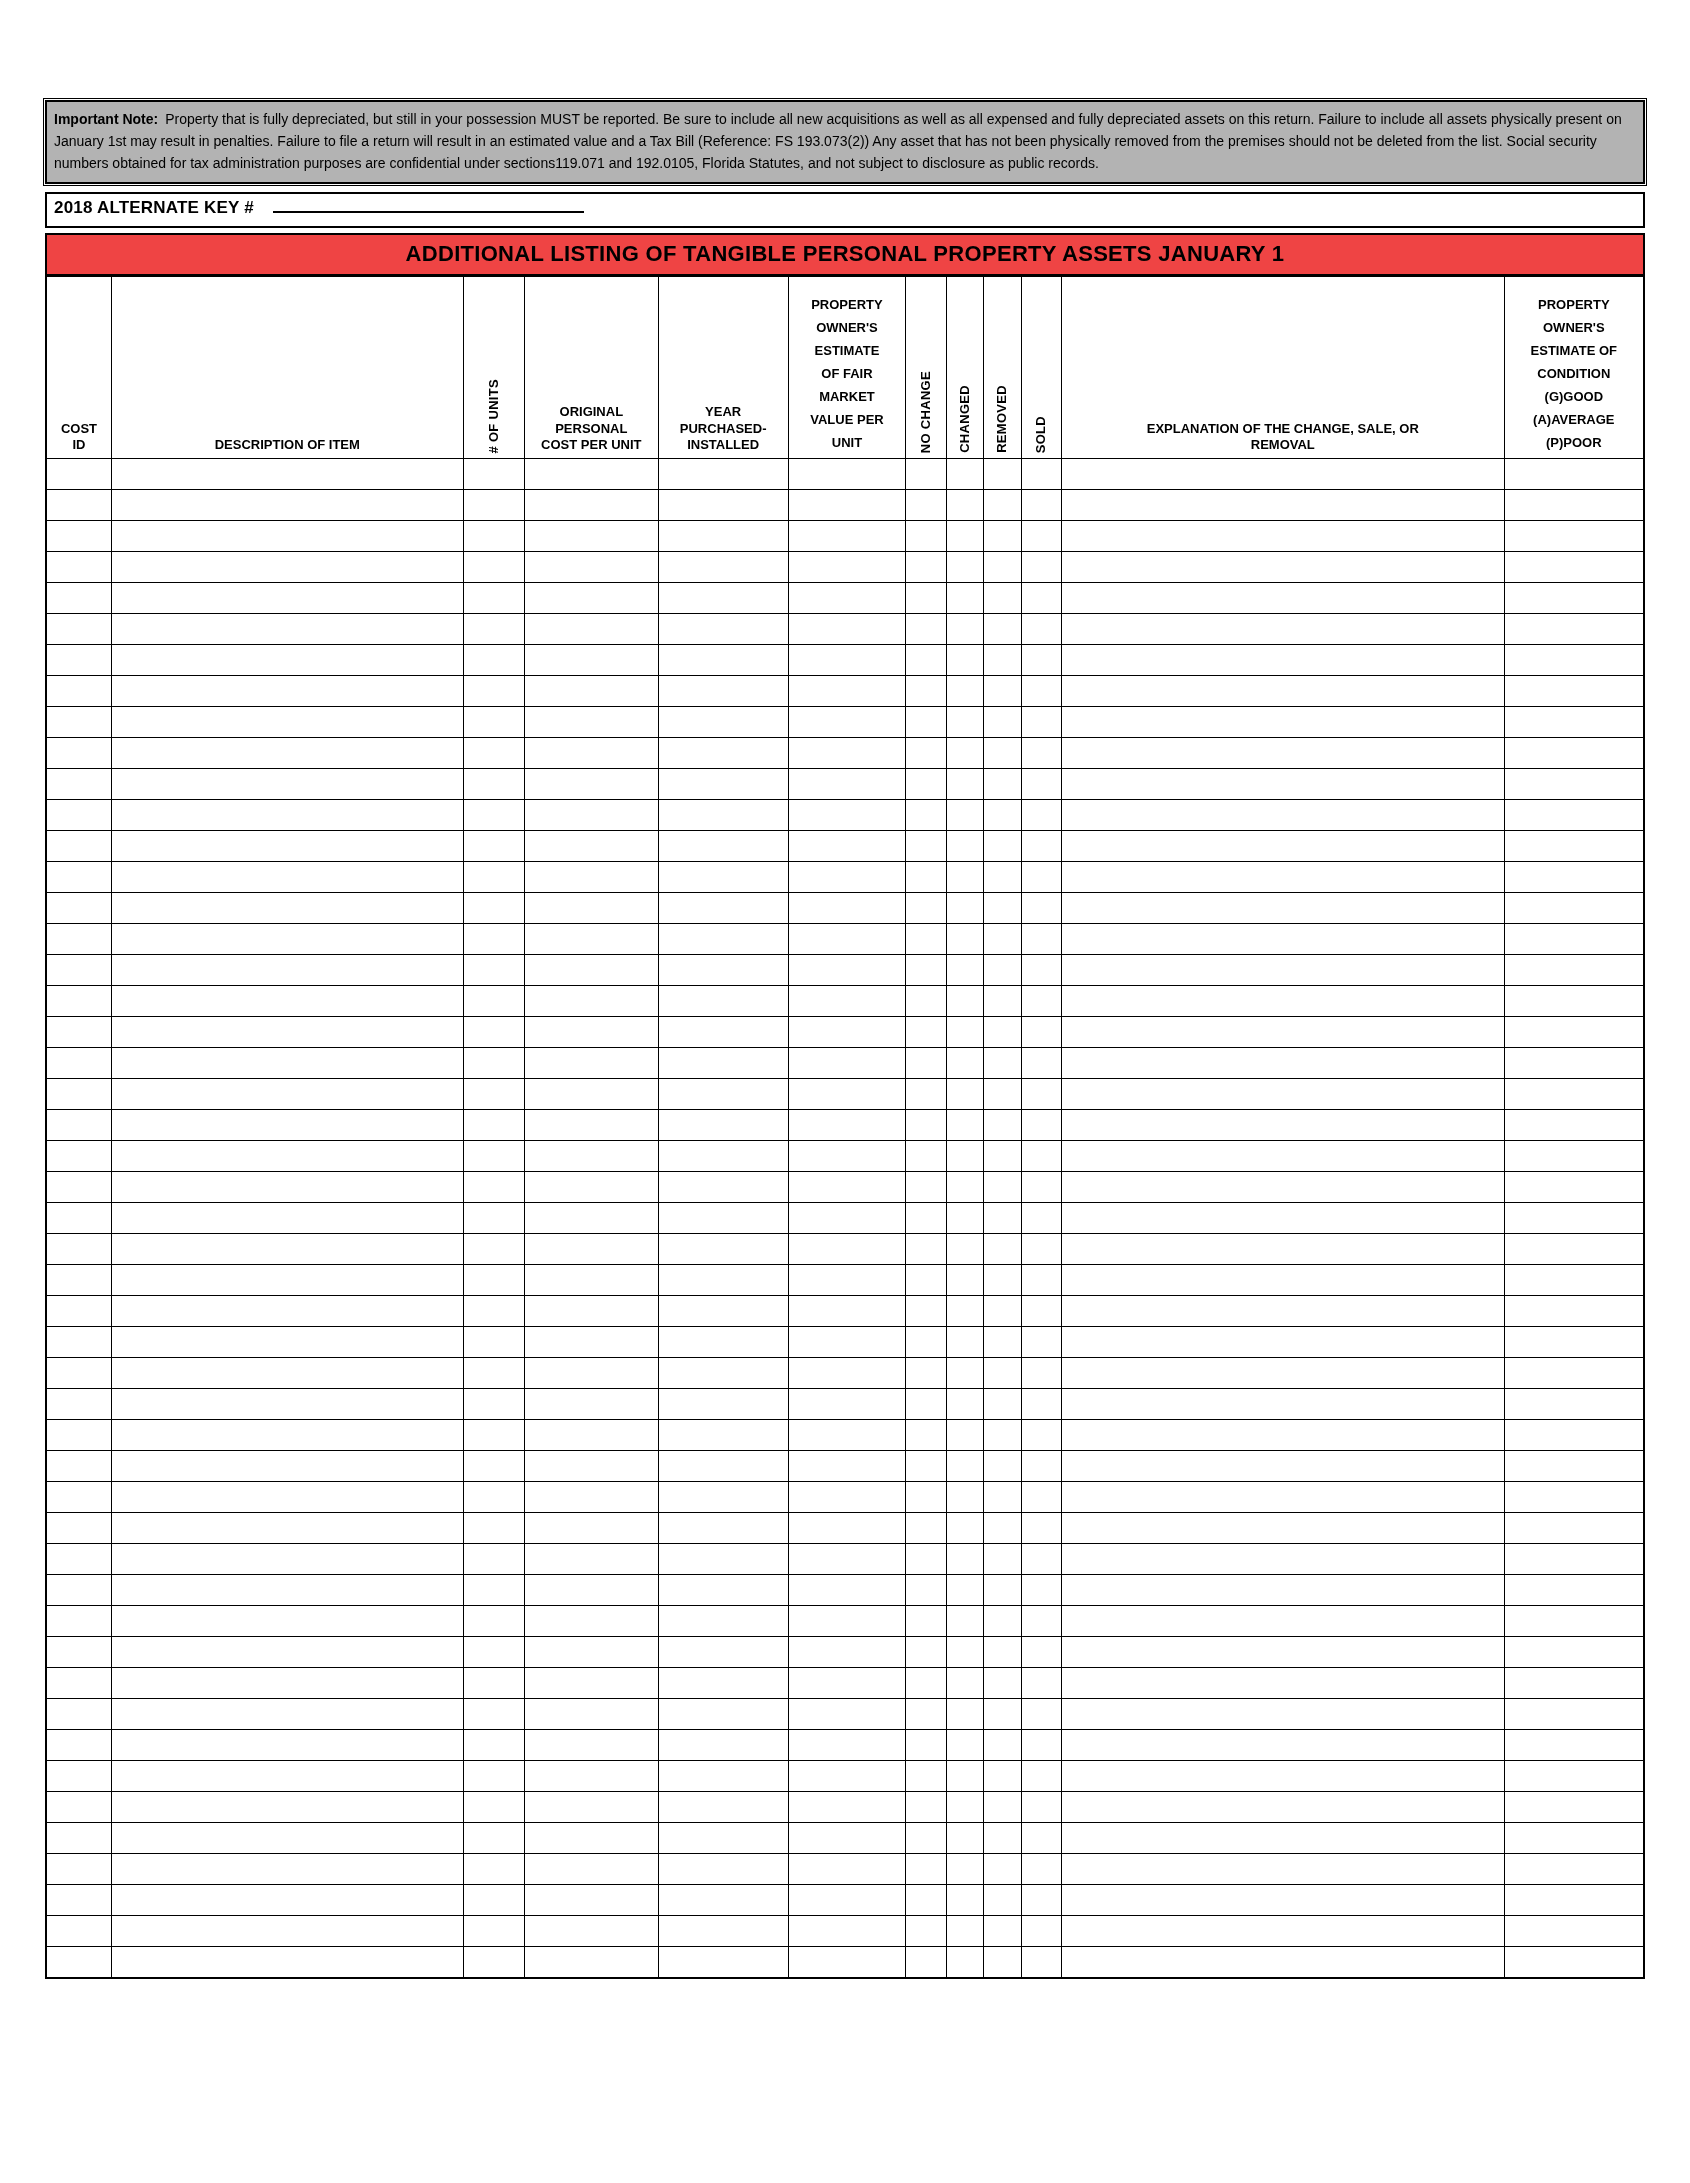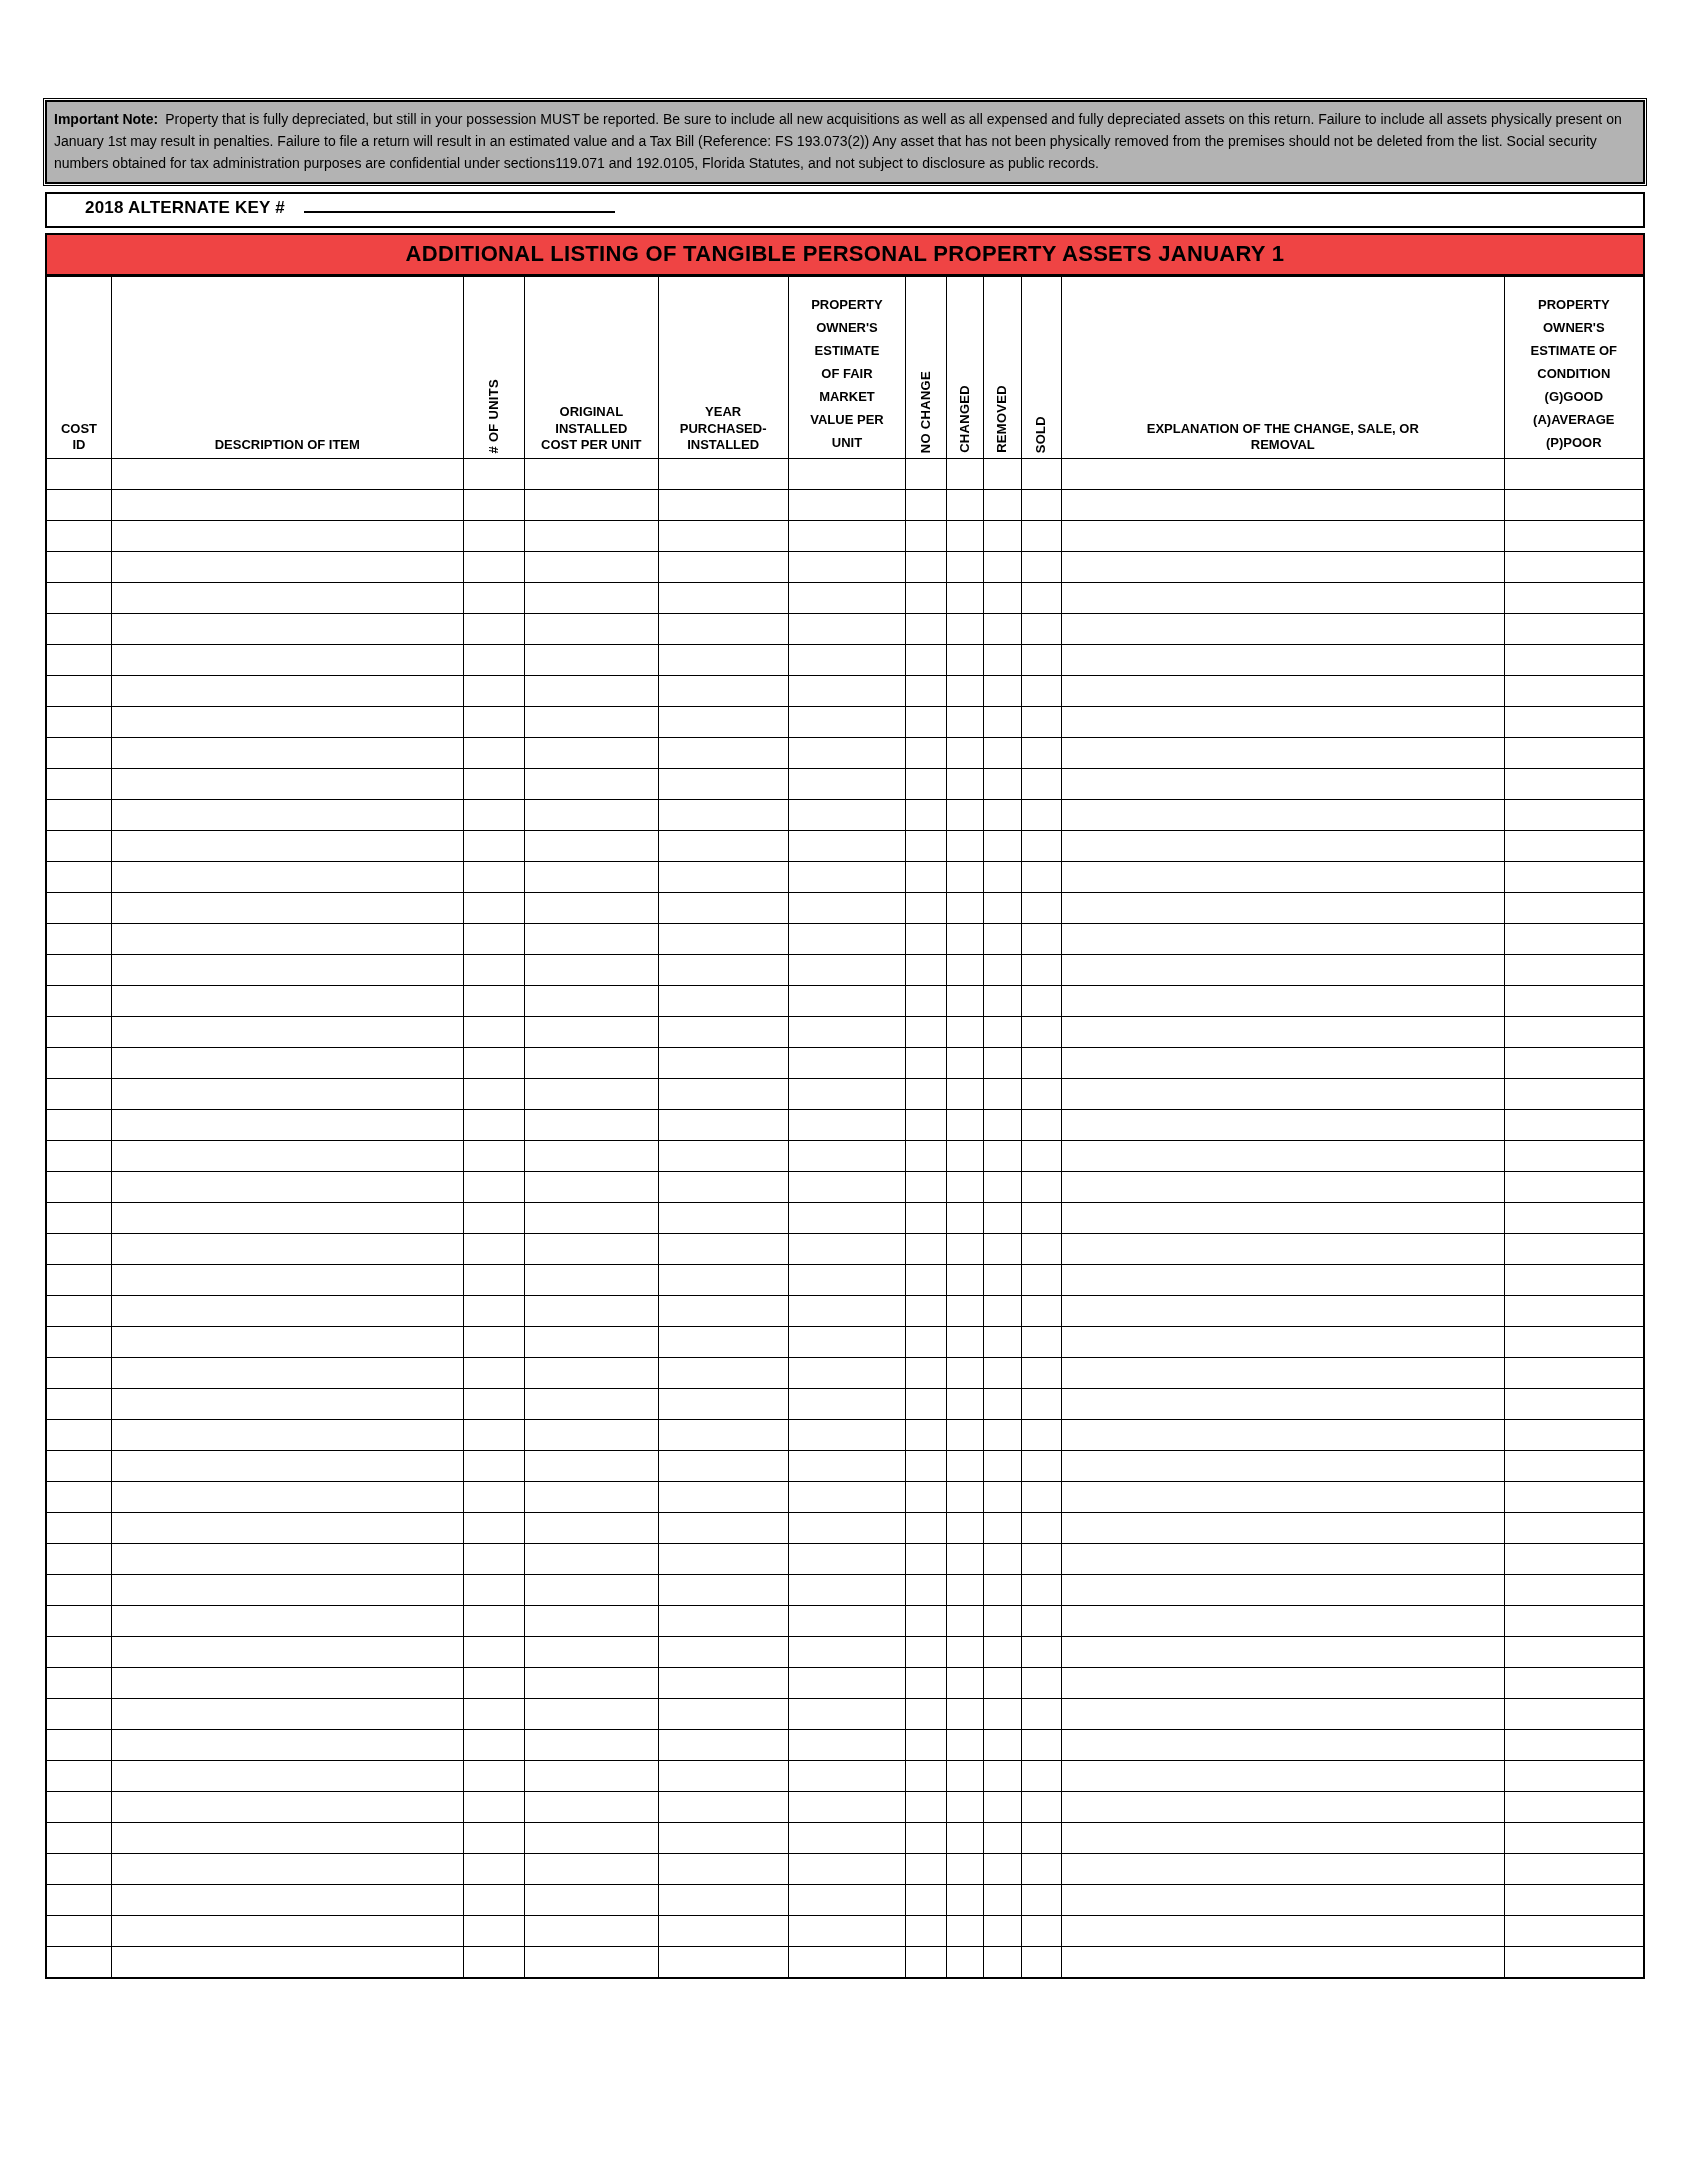--- a/index.html
+++ b/index.html
@@ -38,21 +38,20 @@
   .key-box {
     border: 2.6px solid #000;
     margin-top: 7.9px;
     padding: 4.4px 7px 7.9px;
     background: #ffffff;
   }
   .key-label {
     font-weight: bold;
     font-size: 17px;
     letter-spacing: 0.2px;
-    margin-left: 31px;
   }
   .key-blank {
     display: inline-block;
     width: 311px;
     height: 1.7px;
     border-bottom: 2.6px solid #000;
     margin-left: 19px;
   }
   
   .title-bar {
@@ -141,21 +140,21 @@
 ID</div>
           </th>
         <th>
             <div class="hlabel">DESCRIPTION OF ITEM</div>
           </th>
         <th class="rot">
             <div class="rot-inner"># OF UNITS</div>
           </th>
         <th>
             <div class="hlabel">ORIGINAL
-INSTALLED
+PERSONAL
 COST PER UNIT</div>
           </th>
         <th>
             <div class="hlabel">YEAR
 PURCHASED-
 INSTALLED</div>
           </th>
         <th class="tall">
             <div class="hlabel">PROPERTY
 OWNER'S

